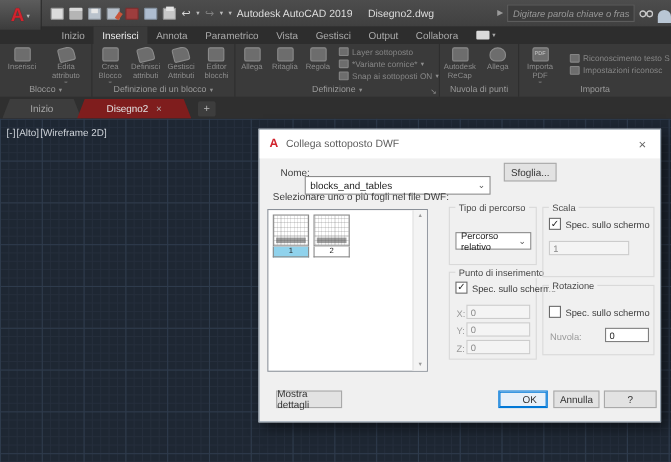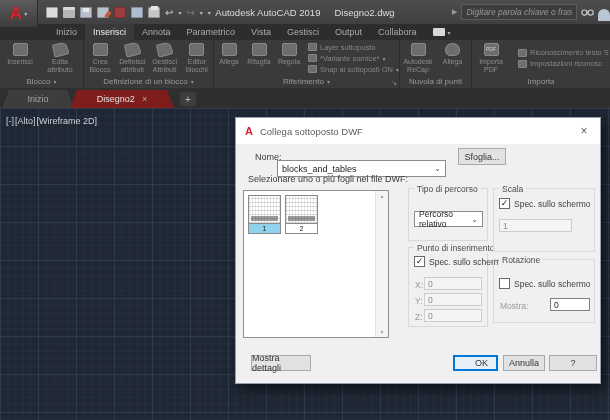--- a/index.html
+++ b/index.html
@@ -257,21 +257,21 @@
             <span class="caret-s">▾</span>
           </div>
           <div class="rrow">
             <span class="ricon"></span>
             <span>Snap ai sottoposti ON</span>
             <span class="caret-s">▾</span>
           </div>
         </div>
       </div>
       <div class="ptitle">
-        <span>Riferimento</span>
+        <span>Definizione</span>
         <span class="caret-s">▾</span>
       </div>
       <span class="launcher">↘</span>
     </div>
 
     <div class="panel" style="width:72px;">
       <div class="pbody">
         <div class="bigbtn" style="width:36px;">
           <span class="bicon"></span>
           <span>Autodesk ReCap</span>
@@ -394,21 +394,21 @@
       </div>
       <input class="txt dis" style="left: 5px; top: 30px; width: 73px;" value="1">
     </div>
 
     <div class="grp" style="left:257px; top:141px; width:102px; height:64px;">
       <span class="grp-lbl">Rotazione</span>
       <div class="chkrow" style="left:5px; top:18px;">
         <span class="chk"></span>
         <span>Spec. sullo schermo</span>
       </div>
-      <span class="axis" style="left:6px; top:41px;">Mostra:</span>
+      <span class="axis" style="left:6px; top:41px;">Nuvola:</span>
       <input class="txt en" style="left: 56px; top: 38px; width: 40px;" value="0">
     </div>
 
     <div class="btn" style="left:15px; top:237px; width:60px; height:16px;">
       <span>Mostra dettagli</span>
     </div>
     <div class="btn primary" style="left:217px; top:237px; width:45px; height:16px;">
       <span>OK</span>
     </div>
     <div class="btn" style="left:267px; top:237px; width:42px; height:16px;">

